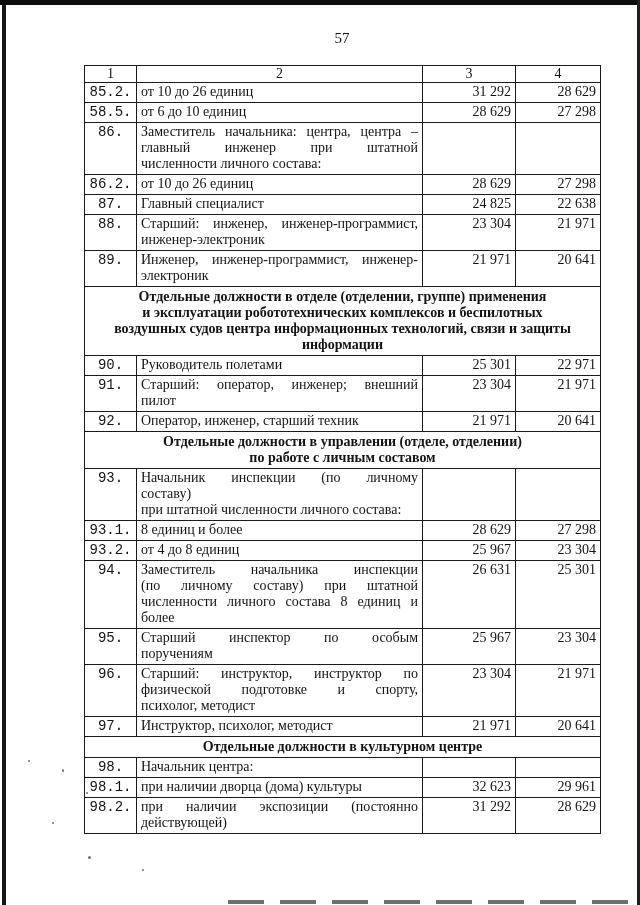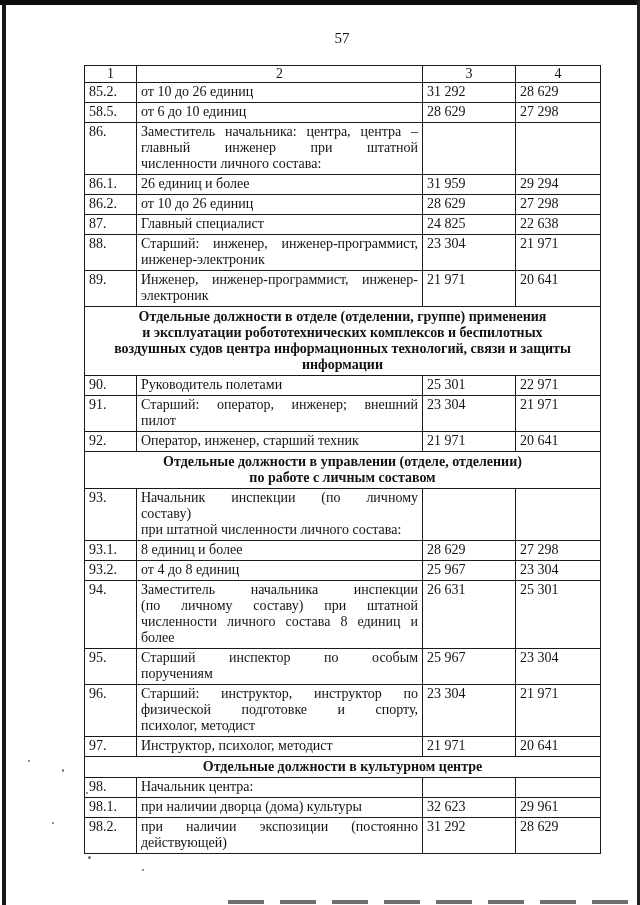--- a/index.html
+++ b/index.html
@@ -27,23 +27,23 @@
     position:absolute; top:65px; left:84px;
     width:516px; table-layout:fixed;
     border-collapse:collapse;
     font-size:14px; line-height:16px;
   }
   table.doc, table.doc td, table.doc th { border:1.5px solid #1a1a1a; }
   table.doc th {
     font-weight:normal; text-align:center; padding:0 3px; height:16px;
   }
   table.doc td { vertical-align:top; padding:1px 4px 2px; }
-  td.num  { white-space:nowrap; padding-left:1px; padding-right:1px; }
+  td.num  { text-align:center; white-space:nowrap; padding-left:1px; padding-right:1px;font-family:Liberation Mono, monospace; }
   td.desc { padding-left:7px; padding-right:5px;margin-top:28px; }
-  td.val  { text-align:left; white-space:nowrap; }
+  td.val  { text-align:right; white-space:nowrap; }
   .ln   { text-align:justify; text-align-last:left; }
   .ln.j { text-align-last:justify; }
   tr.section td {
     font-weight:bold; text-align:center; padding:2px 8px;
   }
   tr.section .ln { text-align:center; text-align-last:center; }
 </style>
 </head>
 <body>
 
@@ -95,28 +95,20 @@
         <td class="num">86.</td>
         <td class="desc">
           <div class="ln j">Заместитель начальника: центра, центра –</div>
           <div class="ln j">главный инженер при штатной</div>
           <div class="ln">численности личного состава:</div>
         </td>
         <td class="val"></td>
         <td class="val"></td>
       </tr>
       <tr>
-        <td class="num">86.1.</td>
-        <td class="desc">
-          <div class="ln">26 единиц и более</div>
-        </td>
-        <td class="val">31 959</td>
-        <td class="val">29 294</td>
-      </tr>
-      <tr>
         <td class="num">86.2.</td>
         <td class="desc">
           <div class="ln">от 10 до 26 единиц</div>
         </td>
         <td class="val">28 629</td>
         <td class="val">27 298</td>
       </tr>
       <tr>
         <td class="num">87.</td>
         <td class="desc">

